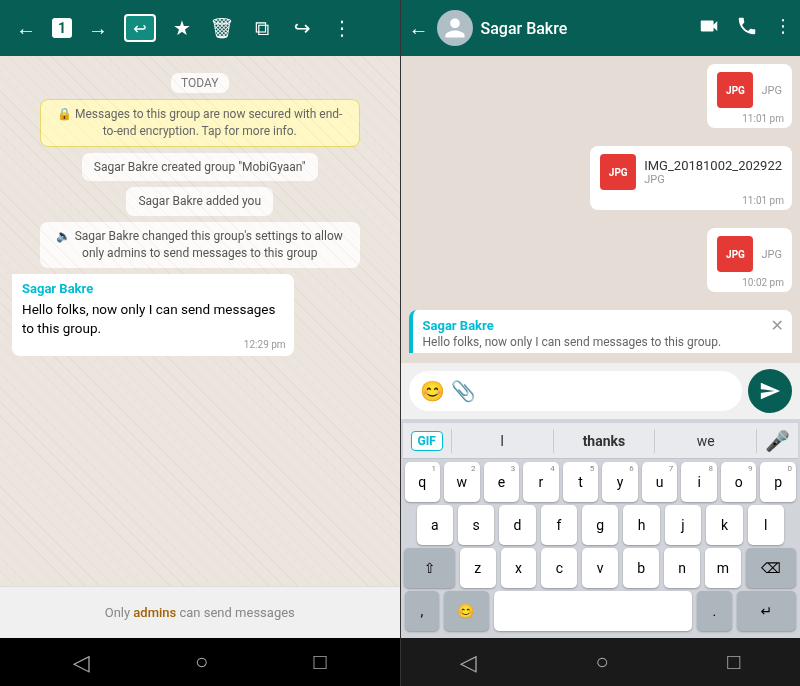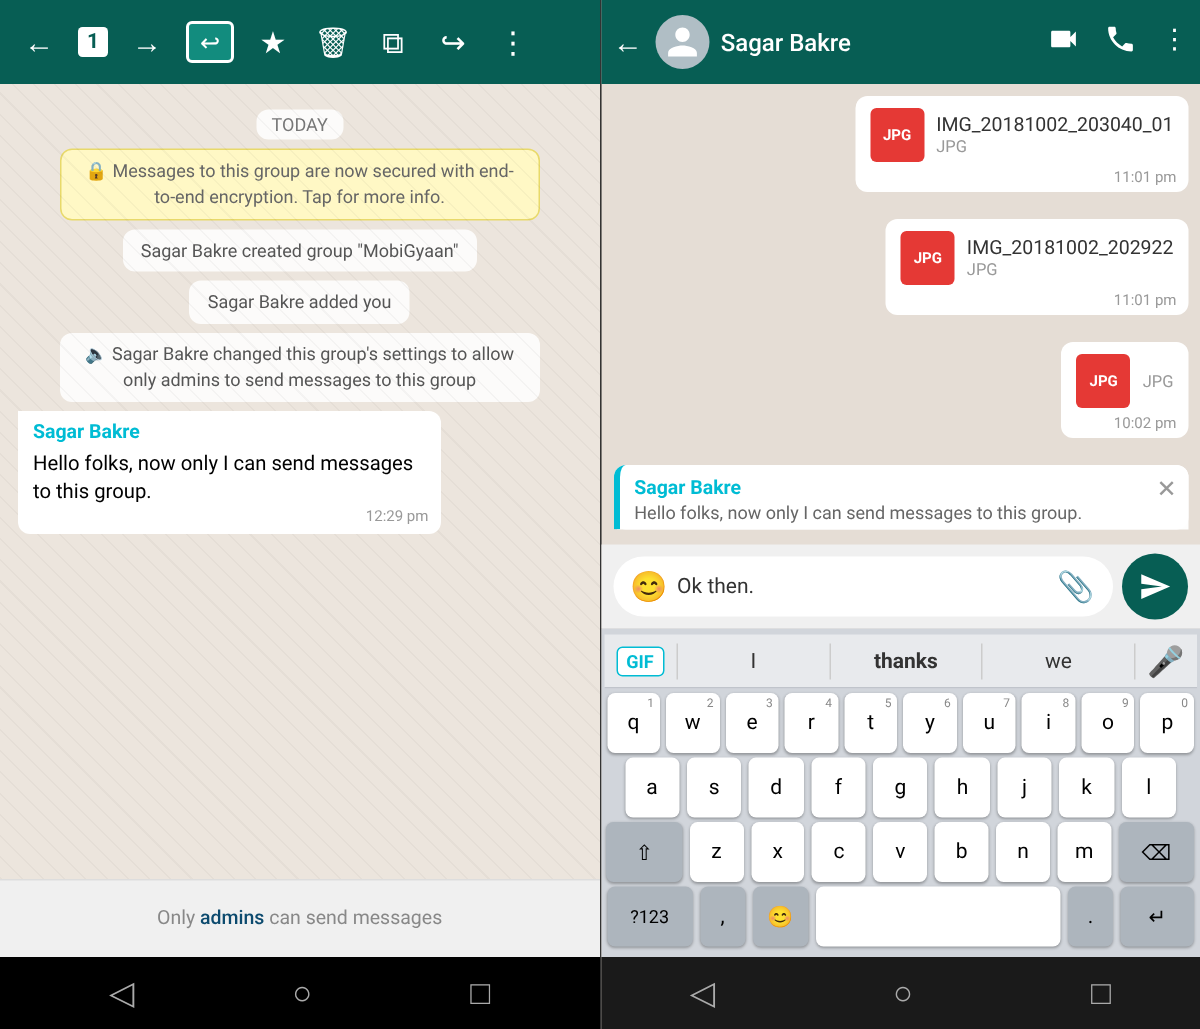--- a/index.html
+++ b/index.html
@@ -167,21 +167,21 @@
       justify-content: center;
       border-top: 1px solid #ddd;
     }
 
     .left-footer span {
       font-size: 13px;
       color: #888;
     }
 
     .left-footer .admin-link {
-      color: #0c4a6e;
+      color: #a16207;
       font-weight: 500;
     }
 
     
     .nav-bar {
       height: 48px;
       background: #000;
       display: flex;
       align-items: center;
       justify-content: space-around;
@@ -570,21 +570,20 @@
       <span>⋮</span>
     </div>
   </div>
 
   <div class="right-chat-area">
 
     <div class="file-msg">
       <div class="file-row">
         <div class="file-icon">JPG</div>
         <div>
-          <div class="file-name">IMG_20181002_203040_01</div>
           <div class="file-meta">JPG</div>
         </div>
       </div>
       <div class="file-time">11:01 pm</div>
     </div>
 
     <div class="file-msg">
       <div class="file-row">
         <div class="file-icon">JPG</div>
         <div>
@@ -610,21 +609,20 @@
         <div class="rq-name">Sagar Bakre</div>
         <div class="rq-text">Hello folks, now only I can send messages to this group.</div>
         <span class="close-reply">✕</span>
       </div>
     </div>
   </div>
 
   <div class="input-area">
     <div class="input-field">
       <span class="emoji-icon">😊</span>
-      <span class="input-text">Ok then.</span>
       <span class="attach-icon">📎</span>
     </div>
     <div class="send-btn">
       <svg width="22" height="22" viewBox="0 0 24 24" fill="white">
           <path d="M2.01 21L23 12 2.01 3 2 10l15 2-15 2z"></path>
         </svg>
     </div>
   </div>
 
   <div class="keyboard">
@@ -672,21 +670,20 @@
       <div class="kb-key">x</div>
       <div class="kb-key">c</div>
       <div class="kb-key">v</div>
       <div class="kb-key">b</div>
       <div class="kb-key">n</div>
       <div class="kb-key">m</div>
       <div class="kb-key dark wide">⌫</div>
     </div>
 
     <div class="kb-row">
-      <div class="kb-key dark" style="flex:1.4; font-size:12px;">?123</div>
       <div class="kb-key dark" style="flex:0.7;">,</div>
       <div class="kb-key dark" style="flex:0.9;">😊</div>
       <div class="kb-key space" style="font-size:12px; color:#888;"></div>
       <div class="kb-key dark" style="flex:0.7;">.</div>
       <div class="kb-key dark" style="flex:1.2;">↵</div>
     </div>
   </div>
 
   <div class="right-nav-bar">
     <span class="nav-icon">◁</span>

